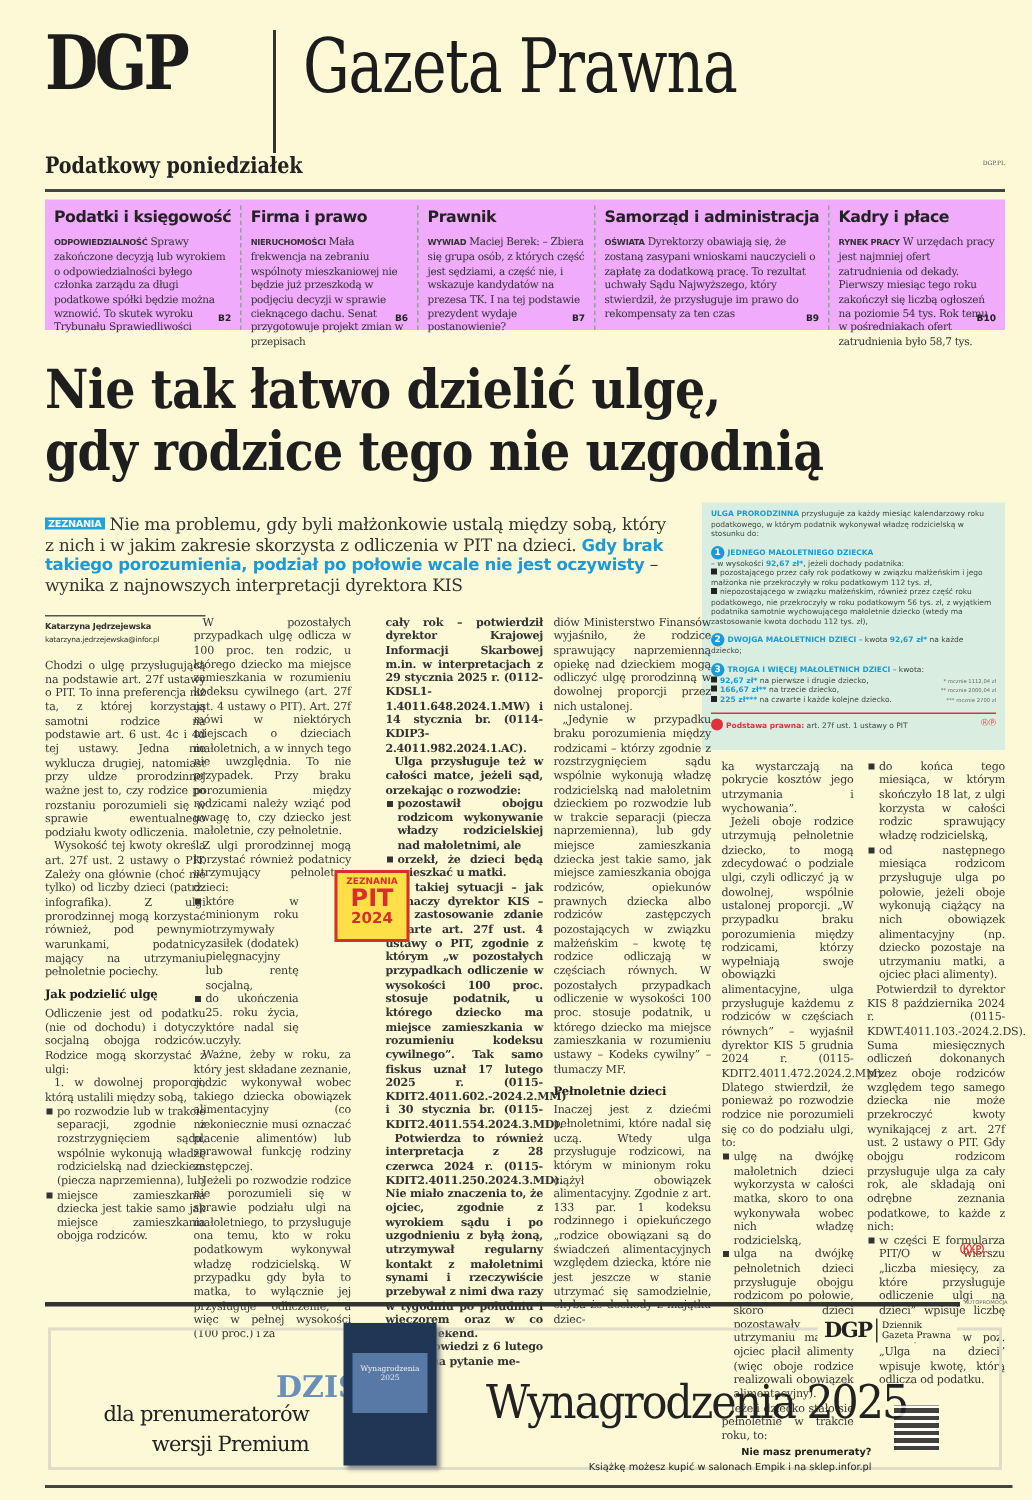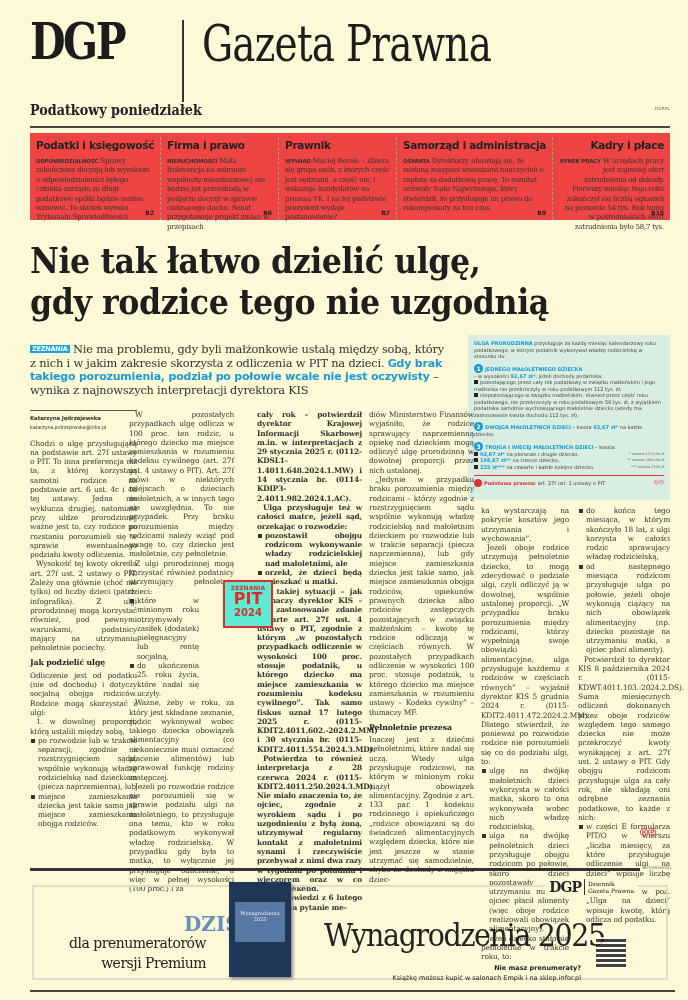--- a/index.html
+++ b/index.html
@@ -7,23 +7,23 @@
   .masthead { position: absolute; left: 30px; top: 12px; width: 640px; height: 80px; }
   .dgp { position: absolute; left: 0; top: 0; font-family: "DejaVu Serif", serif; font-weight: bold; font-size: 50px; letter-spacing: -3px; color: #1c1c1c; line-height: 60px; transform: scaleX(0.82); transform-origin: left; }
   .mast-sep { position: absolute; left: 152px; top: 8px; width: 2px; height: 82px; background: #333; }
   .gp { position: absolute; left: 172px; top: 2px; font-family: "DejaVu Serif", serif; font-size: 50px; color: #1c1c1c; line-height: 60px; transform: scaleX(0.78); transform-origin: left; letter-spacing: -1px; }
   .subline { position: absolute; left: 30px; top: 100px; width: 640px; height: 20px; }
   .subtitle { font-family: "DejaVu Serif", serif; font-size: 15px; font-weight: bold; color: #222; transform: scaleX(0.85); transform-origin: left; display: inline-block; }
   .issue { position: absolute; left: 198px; top: 5px; font-size: 8px; color: #333; margin-top: 48px; }
   .code { position: absolute; right: 0; top: 6px; font-size: 4px; color: #555; }
   .rule-top { position: absolute; left: 30px; top: 126px; width: 640px; height: 2px; background: #444; }
 
-  .sections { position: absolute; left: 30px; top: 133px; width: 640px; height: 87px; background: #ef4444; display: flex; padding: 4px 0 0 0; }
+  .sections { position: absolute; left: 30px; top: 133px; width: 640px; height: 87px; background: #f0abfc; display: flex; padding: 4px 0 0 0; }
   .sec { flex: 1; padding: 0 6px; border-right: 1px dashed #8aa88a; position: relative; }
-  .sec:last-child { border-right: none; text-align: right; }
+  .sec:last-child { border-right: none; }
   .sec h3 { font-family: "DejaVu Sans", sans-serif; font-size: 10.5px; font-weight: bold; color: #222; margin: 2px 0 6px; letter-spacing: -0.3px; white-space: nowrap; }
   .sec p { font-size: 7px; line-height: 9.4px; color: #333; letter-spacing: -0.2px; }
   .sec .kw { font-family: "DejaVu Sans", sans-serif; font-weight: bold; font-size: 5.5px; text-transform: uppercase; }
   .sec .pg { position: absolute; right: 6px; bottom: 4px; font-family: "DejaVu Sans", sans-serif; font-size: 6px; font-weight: bold; }
 
   .headline { position: absolute; left: 30px; top: 240px; width: 640px; font-family: "DejaVu Serif", serif; font-size: 36px; line-height: 41px; color: #1e1e1e; transform: scaleX(0.88); transform-origin: left; letter-spacing: -0.5px; }
 
   .lead { position: absolute; left: 30px; top: 343px; width: 420px; font-size: 11.4px; line-height: 13.5px; color: #333; letter-spacing: -0.2px; }
   .lead .tag { font-family: "DejaVu Sans", sans-serif; font-weight: bold; font-size: 6.5px; background: #1aa3dc; color: #fff; padding: 0 2px; vertical-align: 2px; text-transform: uppercase; }
   .lead .blue { font-family: "DejaVu Sans", sans-serif; font-weight: bold; color: #1a9ad6; font-size: 11px; }
@@ -42,21 +42,21 @@
   .cols { position: absolute; top: 410px; font-size: 7.4px; line-height: 9.3px; color: #333; text-align: justify; letter-spacing: -0.15px; }
   .cols p { margin-bottom: 0; text-indent: 6px; }
   .cols p.noind { text-indent: 0; }
   .cols h4 { font-size: 7.8px; font-weight: bold; margin: 6px 0 3px; color: #222; }
   .cols ul { list-style: none; padding-left: 8px; }
   .cols li { position: relative; }
   .cols li::before { content: ""; position: absolute; left: -7px; top: 3px; width: 4px; height: 4px; background: #333; }
   .byline { font-family: "DejaVu Sans", sans-serif; font-size: 5px; border-top: 1px solid #555; padding-top: 3px; margin-bottom: 6px; color: #333; }
   .byline b { display: block; font-size: 5.5px; }
 
-  .pit-badge { position: absolute; left: 223px; top: 580px; width: 50px; height: 48px; border: 2px solid #d7302c; text-align: center; color: #d7302c; font-family: "DejaVu Sans", sans-serif; font-weight: bold; background: #5eead4; }
+  .pit-badge { position: absolute; left: 223px; top: 580px; width: 50px; height: 48px; border: 2px solid #d7302c; text-align: center; color: #d7302c; font-family: "DejaVu Sans", sans-serif; font-weight: bold; background: #fde047; }
   .pit-badge .s { font-size: 6px; display: block; margin-top: 2px; }
   .pit-badge .b { font-size: 16px; display: block; line-height: 16px; }
   .pit-badge .y { font-size: 10px; display: block; }
   .marker { position: absolute; left: 640px; top: 827px; color: #e0303a; font-size: 8px; font-family: "DejaVu Sans", sans-serif; font-weight: bold; }
 
   .ad-rule-top { position: absolute; left: 30px; top: 868px; width: 610px; height: 3px; background: #333; }
   .ad-small { position: absolute; left: 643px; top: 866px; font-size: 3.5px; color: #666; font-family: "DejaVu Sans", sans-serif; }
   .ad { position: absolute; left: 32px; top: 885px; width: 636px; height: 95px; border: 2px solid #e0dcc8; }
   .ad .dzis { position: absolute; left: 150px; top: 25px; font-size: 20px; color: #6a8fb8; font-weight: bold; }
   .ad .l2 { position: absolute; right: 460px; top: 48px; font-size: 14px; color: #222; white-space: nowrap; letter-spacing: -0.5px; }
@@ -180,21 +180,21 @@
       <li>orzekł, że dzieci będą mieszkać u matki.</li>
     </ul>
   <p>W takiej sytuacji – jak tłumaczy dyrektor KIS – ma zastosowanie zdanie czwarte art. 27f ust. 4 ustawy o PIT, zgodnie z którym „w pozostałych przypadkach odliczenie w wysokości 100 proc. stosuje podatnik, u którego dziecko ma miejsce zamieszkania w rozumieniu kodeksu cywilnego”. Tak samo fiskus uznał 17 lutego 2025 r. (0115-KDIT2.4011.602.-2024.2.MM) i 30 stycznia br. (0115-KDIT2.4011.554.2024.3.MD).</p>
   <p>Potwierdza to również interpretacja z 28 czerwca 2024 r. (0115-KDIT2.4011.250.2024.3.MD). Nie miało znaczenia to, że ojciec, zgodnie z wyrokiem sądu i po uzgodnieniu z byłą żoną, utrzymywał regularny kontakt z małoletnimi synami i rzeczywiście przebywał z nimi dwa razy w tygodniu po południu i wieczorem oraz w co drugi weekend.</p>
   <p>W odpowiedzi z 6 lutego 2025 r. na pytanie me-</p>
 </div>
 
 <div class="cols" style="left:369px; width:105px;">
   <p class="noind">diów Ministerstwo Finansów wyjaśniło, że rodzice sprawujący naprzemienną opiekę nad dzieckiem mogą odliczyć ulgę prorodzinną w dowolnej proporcji przez nich ustalonej.</p>
   <p>„Jedynie w przypadku braku porozumienia między rodzicami – którzy zgodnie z rozstrzygnięciem sądu wspólnie wykonują władzę rodzicielską nad małoletnim dzieckiem po rozwodzie lub w trakcie separacji (piecza naprzemienna), lub gdy miejsce zamieszkania dziecka jest takie samo, jak miejsce zamieszkania obojga rodziców, opiekunów prawnych dziecka albo rodziców zastępczych pozostających w związku małżeńskim – kwotę tę rodzice odliczają w częściach równych. W pozostałych przypadkach odliczenie w wysokości 100 proc. stosuje podatnik, u którego dziecko ma miejsce zamieszkania w rozumieniu ustawy – Kodeks cywilny” – tłumaczy MF.</p>
-  <h4>Pełnoletnie prezesa</h4>
+  <h4>Pełnoletnie dzieci</h4>
   <p class="noind">Inaczej jest z dziećmi pełnoletnimi, które nadal się uczą. Wtedy ulga przysługuje rodzicowi, na którym w minionym roku ciążył obowiązek alimentacyjny. Zgodnie z art. 133 par. 1 kodeksu rodzinnego i opiekuńczego „rodzice obowiązani są do świadczeń alimentacyjnych względem dziecka, które nie jest jeszcze w stanie utrzymać się samodzielnie, chyba że dochody z majątku dziec-</p>
 </div>
 
 <div class="cols" style="left:481px; top:506px; width:88px;">
   <p class="noind">ka wystarczają na pokrycie kosztów jego utrzymania i wychowania”.</p>
   <p>Jeżeli oboje rodzice utrzymują pełnoletnie dziecko, to mogą zdecydować o podziale ulgi, czyli odliczyć ją w dowolnej, wspólnie ustalonej proporcji. „W przypadku braku porozumienia między rodzicami, którzy wypełniają swoje obowiązki alimentacyjne, ulga przysługuje każdemu z rodziców w częściach równych” – wyjaśnił dyrektor KIS 5 grudnia 2024 r. (0115-KDIT2.4011.472.2024.2.MM). Dlatego stwierdził, że ponieważ po rozwodzie rodzice nie porozumieli się co do podziału ulgi, to:</p>
   <ul>
       <li>ulgę na dwójkę małoletnich dzieci wykorzysta w całości matka, skoro to ona wykonywała wobec nich władzę rodzicielską,</li>
       <li>ulga na dwójkę pełnoletnich dzieci przysługuje obojgu rodzicom po połowie, skoro dzieci pozostawały na utrzymaniu matki, a ojciec płacił alimenty (więc oboje rodzice realizowali obowiązek alimentacyjny).</li>
     </ul>

